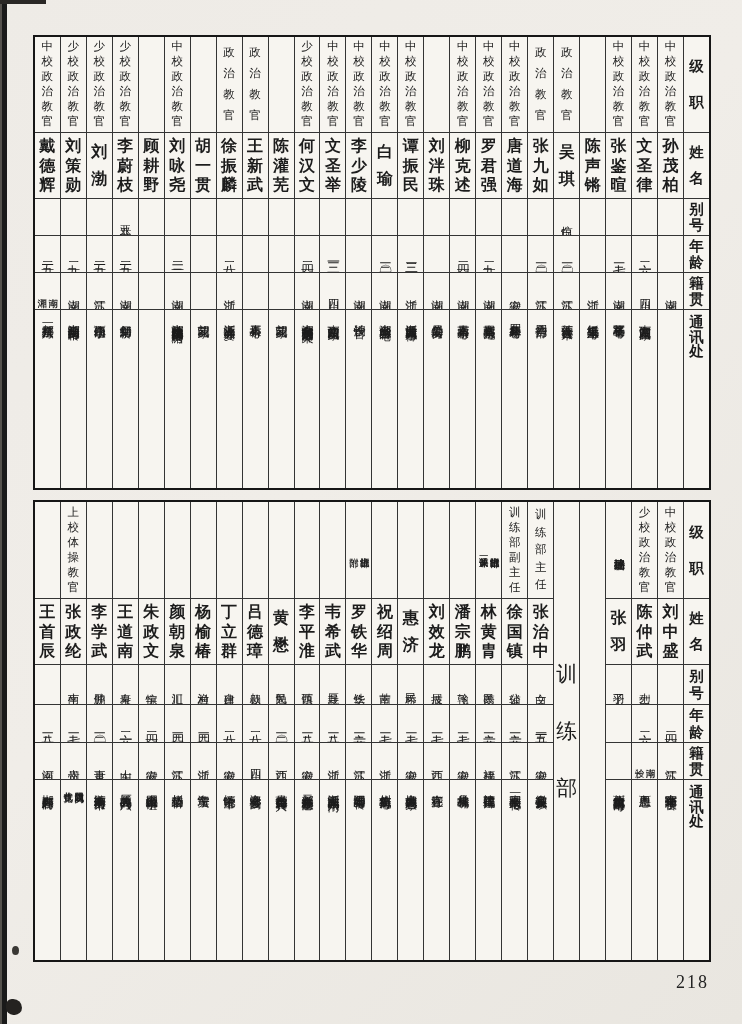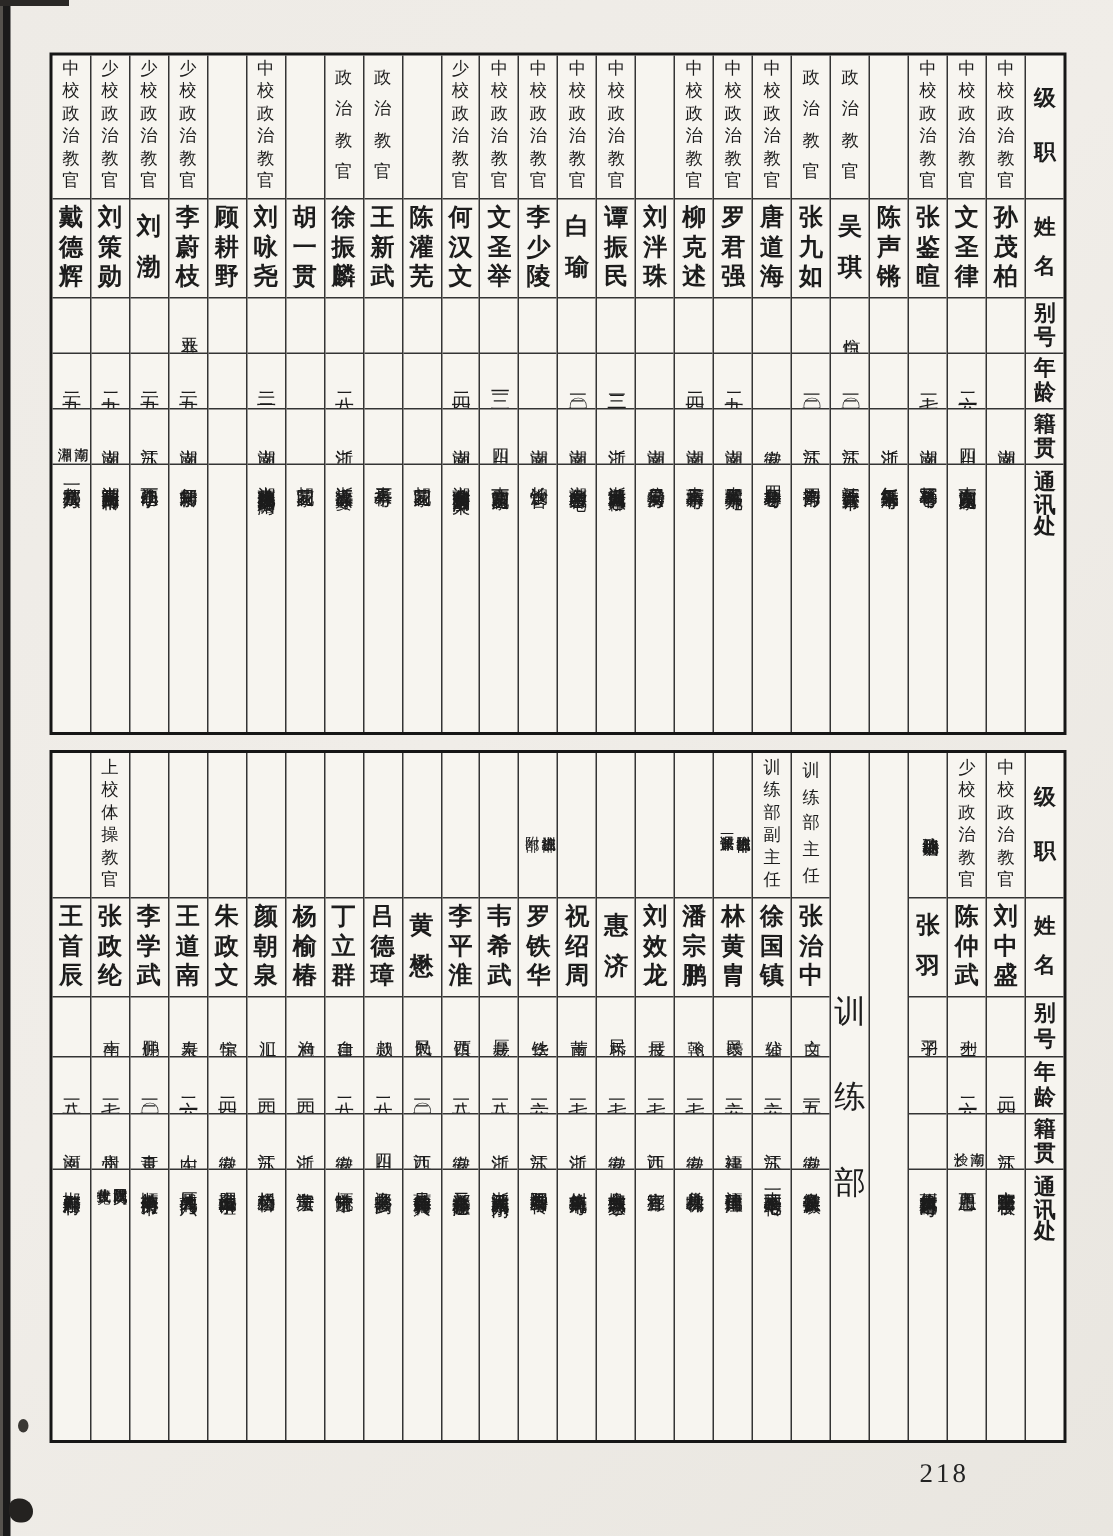--- a/index.html
+++ b/index.html
@@ -66,21 +66,21 @@
   .age-text{font-size:13px;letter-spacing:2px;}
   .native-text{font-size:12px;}
   .addr{font-size:12px;letter-spacing:0.5px;}
   .small{font-size:9.5px;line-height:1.15;letter-spacing:0;}
   .rank-long{font-size:11px;letter-spacing:0;}
 
   .divider-col{justify-content:center;align-items:center;gap:36px;}
   .divider-col .ch{font-size:21px;font-weight:400;}
 
   .page-number{
-    position:absolute;left:613px;top:972px;
+    position:absolute;left:676px;top:972px;
     font-size:18px;letter-spacing:2px;color:#232323;
     font-family:"Liberation Serif","DejaVu Serif",serif;
   }
 </style>
 </head>
 <body>
 
 <div class="page">
   <div class="edge-left2"></div>
   <div class="edge-left"></div>

